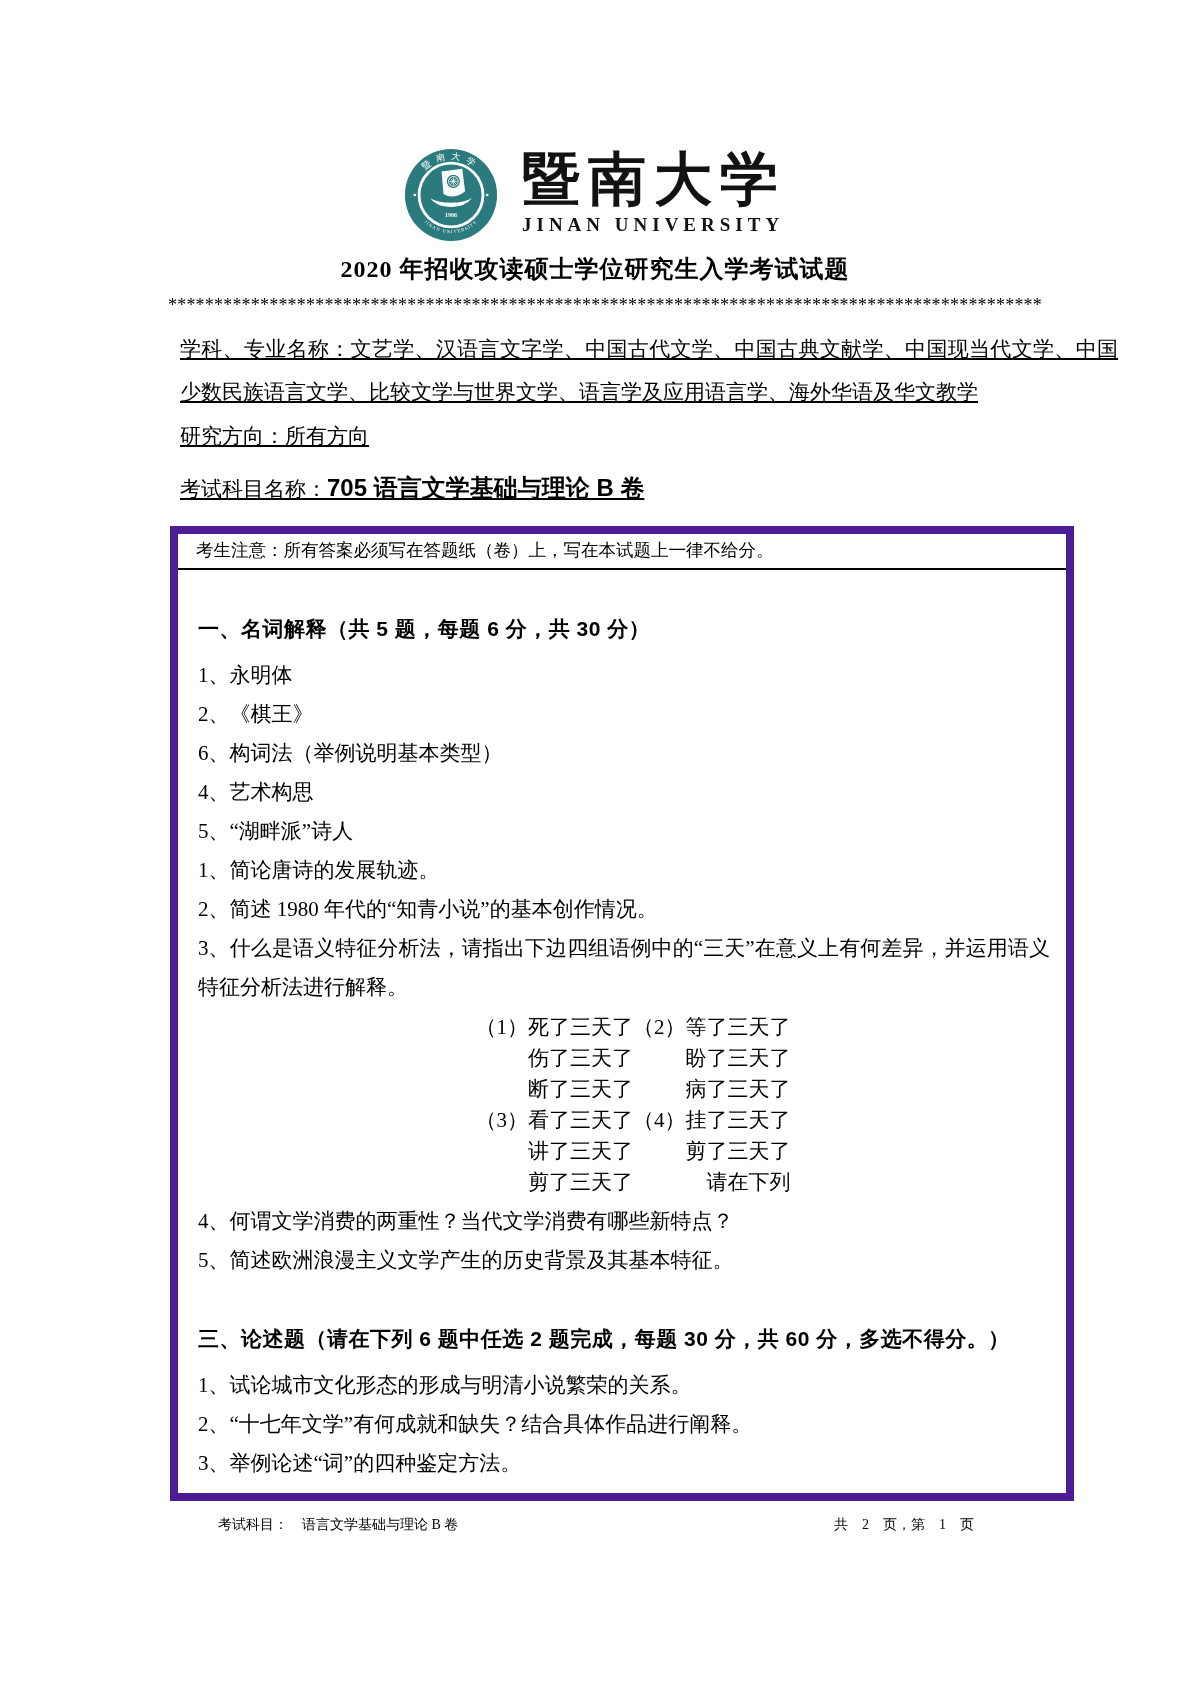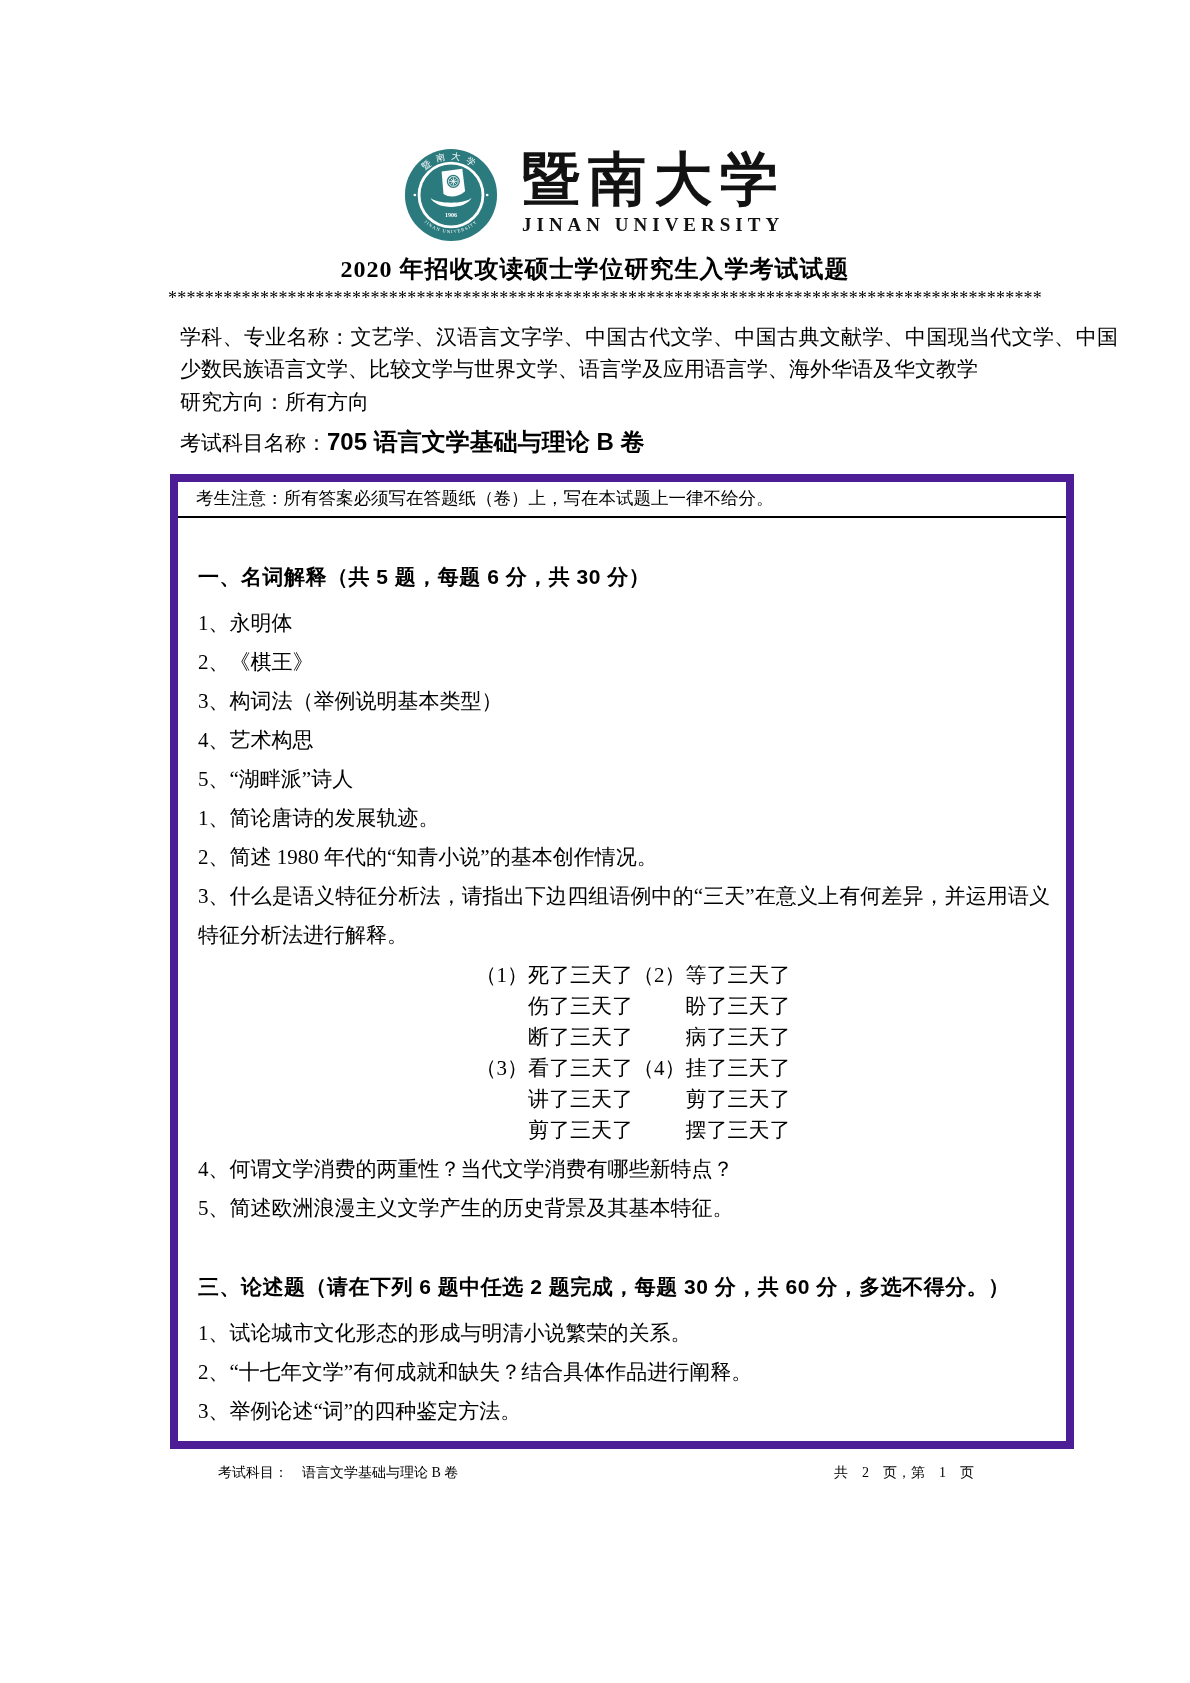--- a/index.html
+++ b/index.html
@@ -14,29 +14,29 @@
   .wordmark { text-align:left; }
   .wordmark-cn {
     font-size:58px; font-weight:bold; letter-spacing:8px; line-height:64px;
     color:#121212; font-family:"Liberation Serif","DejaVu Serif",serif;
   }
   .wordmark-en {
     margin-top:2px; font-size:19px; font-weight:bold; letter-spacing:5px;
     color:#121212; font-family:"Liberation Serif","DejaVu Serif",serif;
   }
   .exam-title {
-    margin:12px 0 5px 0; text-align:center; font-size:24px; font-weight:bold;
+    margin:12px 0 12px 0; text-align:center; font-size:24px; font-weight:bold;
     letter-spacing:1px; line-height:30px;
   }
   .star-divider {
     margin:3px 0 0 168px; width:874px; font-size:18px; line-height:18px;
     white-space:nowrap; overflow:hidden; letter-spacing:0.2px;
   }
   
-  .meta { margin:14px 72px 0 180px; font-size:21px; line-height:32px; text-align:justify; }
+  .meta { margin:14px 72px 0 180px; font-size:21px; line-height:43px; text-align:justify;text-decoration:underline; }
   .meta p { margin:0; }
   .meta .research { margin-top:1px; }
   .meta .exam-subject { margin-top:8px; text-align:left; }
   .exam-subject b { font-family:"Liberation Sans","DejaVu Sans",sans-serif; font-size:24px; }
   
   .paper-box { margin:15px 0 0 170px; width:888px; border:8px solid #4c1d95; }
   .notice-row { border-bottom:2px solid #000; padding:5px 16px 7px 18px; font-size:17.5px; line-height:22px; }
   .content { padding:44px 16px 10px 20px; font-size:21px; }
   .sec-heading {
     font-family:"Liberation Sans","DejaVu Sans",sans-serif;
@@ -110,21 +110,21 @@
   </div>
 
   <div class="paper-box">
     <div class="notice-row">考生注意：所有答案必须写在答题纸（卷）上，写在本试题上一律不给分。</div>
 
     <div class="content">
 
       <p class="sec-heading">一、名词解释（共 5 题，每题 6 分，共 30 分）</p>
       <p class="q-item">1、永明体</p>
       <p class="q-item">2、《棋王》</p>
-      <p class="q-item">3、构词法（举例说明基本类型）</p>
+      <p class="q-item">6、构词法（举例说明基本类型）</p>
       <p class="q-item">4、艺术构思</p>
       <p class="q-item">5、“湖畔派”诗人</p>
 
       <p class="q-item">1、简论唐诗的发展轨迹。</p>
       <p class="q-item">2、简述 1980 年代的“知青小说”的基本创作情况。</p>
       <p class="q-item">3、什么是语义特征分析法，请指出下边四组语例中的“三天”在意义上有何差异，并运用语义特征分析法进行解释。</p>
 
       <div class="examples">
         <div class="ex-pair">
           <div class="ex-group ex-left">
@@ -140,21 +140,21 @@
         </div>
         <div class="ex-pair">
           <div class="ex-group ex-left">
             <div class="ex-line"><span>（3）</span><span>看了三天了</span></div>
             <div class="ex-line ex-sub">讲了三天了</div>
             <div class="ex-line ex-sub">剪了三天了</div>
           </div>
           <div class="ex-group">
             <div class="ex-line"><span>（4）</span><span>挂了三天了</span></div>
             <div class="ex-line ex-sub">剪了三天了</div>
-            <div class="ex-line ex-sub">摆了三天了</div>
+            <div class="ex-line ex-sub">请在下列</div>
           </div>
         </div>
       </div>
 
       <p class="q-item">4、何谓文学消费的两重性？当代文学消费有哪些新特点？</p>
       <p class="q-item">5、简述欧洲浪漫主义文学产生的历史背景及其基本特征。</p>
 
       <p class="sec-heading sec-gap">三、论述题（请在下列 6 题中任选 2 题完成，每题 30 分，共 60 分，多选不得分。）</p>
       <p class="q-item">1、试论城市文化形态的形成与明清小说繁荣的关系。</p>
       <p class="q-item">2、“十七年文学”有何成就和缺失？结合具体作品进行阐释。</p>

